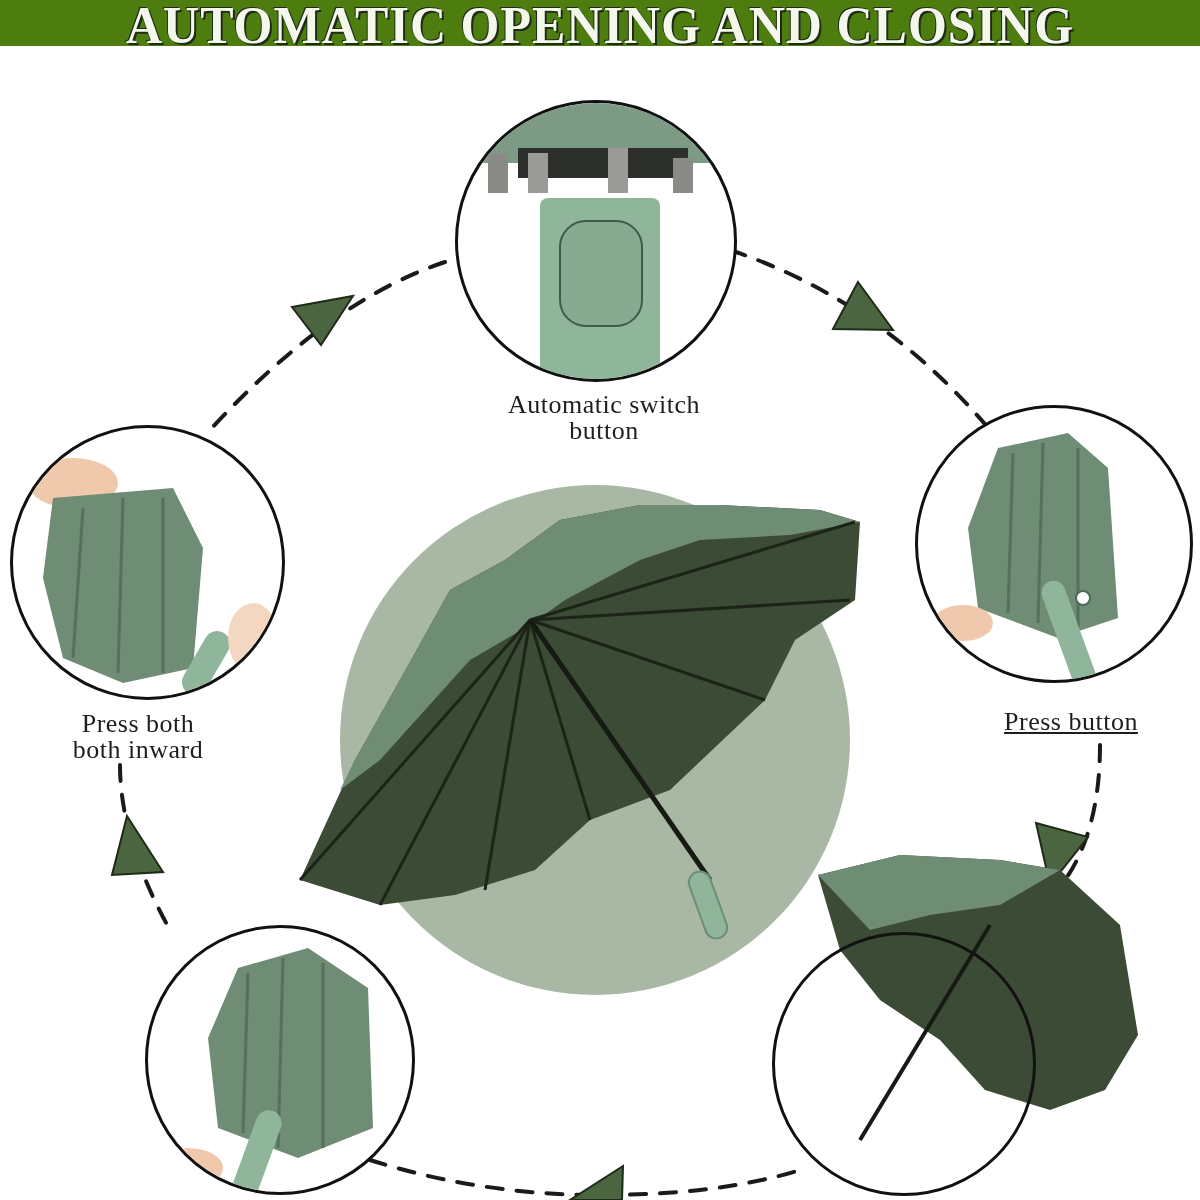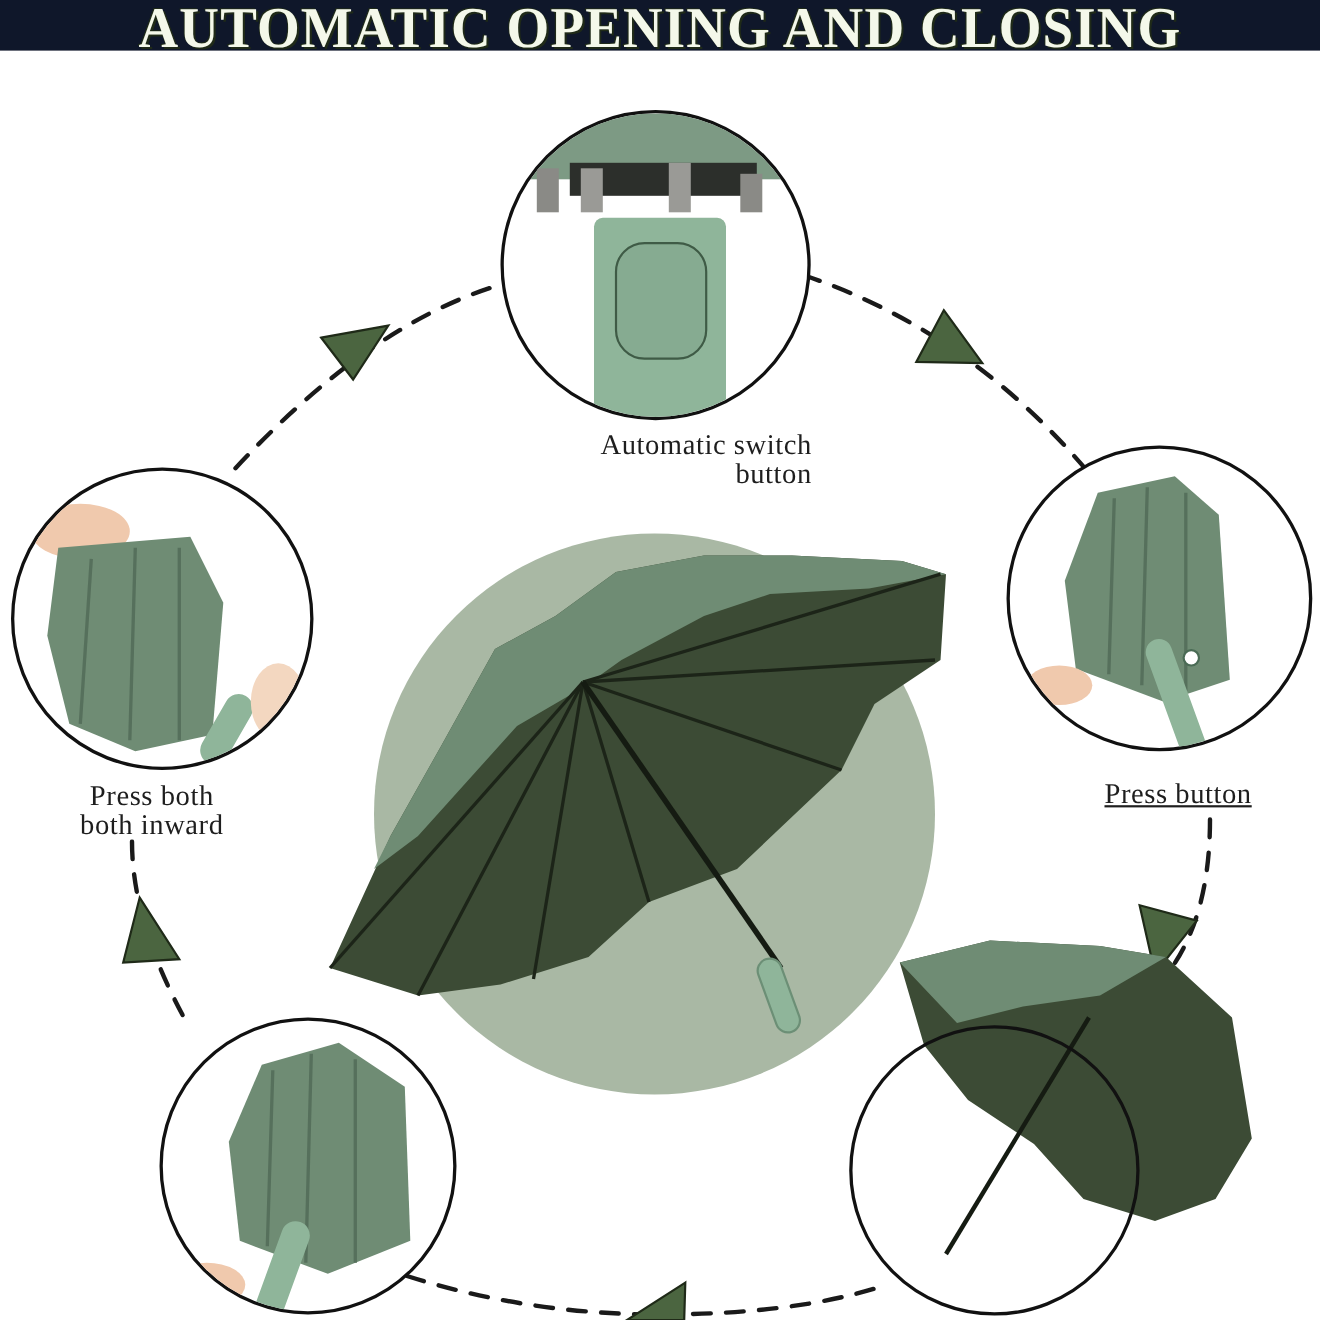--- a/index.html
+++ b/index.html
@@ -1,17 +1,17 @@
 <!DOCTYPE html>
 <html><head>
 <meta charset="utf-8">
 <style>
   html, body { margin:0; padding:0; }
   body { width:1200px; height:1200px; background:#ffffff; position:relative; overflow:hidden; font-family:"Liberation Serif","DejaVu Serif",serif; }
-  .banner { position:absolute; left:0; top:0; width:1200px; height:46px; background:#0f172a; }
+  .banner { position:absolute; left:0; top:0; width:1200px; height:46px; background:#4d7c0f; }
   .banner-title { position:absolute; left:0; right:0; top:-4px; text-align:center; font-family:"Liberation Serif",serif; font-weight:bold; font-size:50px; letter-spacing:1px; color:#f4f8ea; text-shadow:2px 2px 0 #1f2a18, -1px -1px 0 #1f2a18; transform:scaleY(1.05); white-space:nowrap; }
   svg.flow { position:absolute; left:0; top:0; }
   .label { position:absolute; text-align:center; color:#1e1e1e; font-family:"Liberation Serif",serif; font-size:26px; line-height:26px; letter-spacing:0.5px; background:#fff; }
   .circle { position:absolute; border:3px solid #111; border-radius:50%; background:#fff; overflow:hidden; box-sizing:border-box; }
 </style>
 </head>
 <body>
 
 <div class="banner">
   <div class="banner-title">AUTOMATIC OPENING AND CLOSING</div>
@@ -74,21 +74,21 @@
     <rect x="0" y="0" width="282" height="60" fill="#7d9a84"></rect>
     <rect x="60" y="45" width="170" height="30" fill="#2c2f2b"></rect>
     <rect x="30" y="50" width="20" height="40" fill="#8a8a86"></rect>
     <rect x="70" y="50" width="20" height="40" fill="#9a9a96"></rect>
     <rect x="150" y="45" width="20" height="45" fill="#9a9a96"></rect>
     <rect x="215" y="55" width="20" height="35" fill="#8a8a86"></rect>
     <rect x="82" y="95" width="120" height="190" rx="8" fill="#8fb59a"></rect>
     <rect x="102" y="118" width="82" height="105" rx="26" fill="#86ab91" stroke="#3f5b46" stroke-width="2"></rect>
   </svg>
 </div>
-<div class="label" style="left:470px; top:392px; width:268px;text-align:right;">
+<div class="label" style="left:470px; top:392px; width:268px;">
   <div>Automatic switch</div>
   <div>button</div>
 </div>
 
 <div class="circle" style="left:915px; top:405px; width:278px; height:278px;">
   <svg width="278" height="278" viewBox="0 0 278 278">
     <polygon points="80,40 150,25 190,60 200,210 140,230 60,200 50,120" fill="#6f8c74"></polygon>
     <g stroke="#56705c" stroke-width="3">
         <line x1="95" y1="45" x2="90" y2="205"></line>
         <line x1="125" y1="35" x2="120" y2="215"></line>

